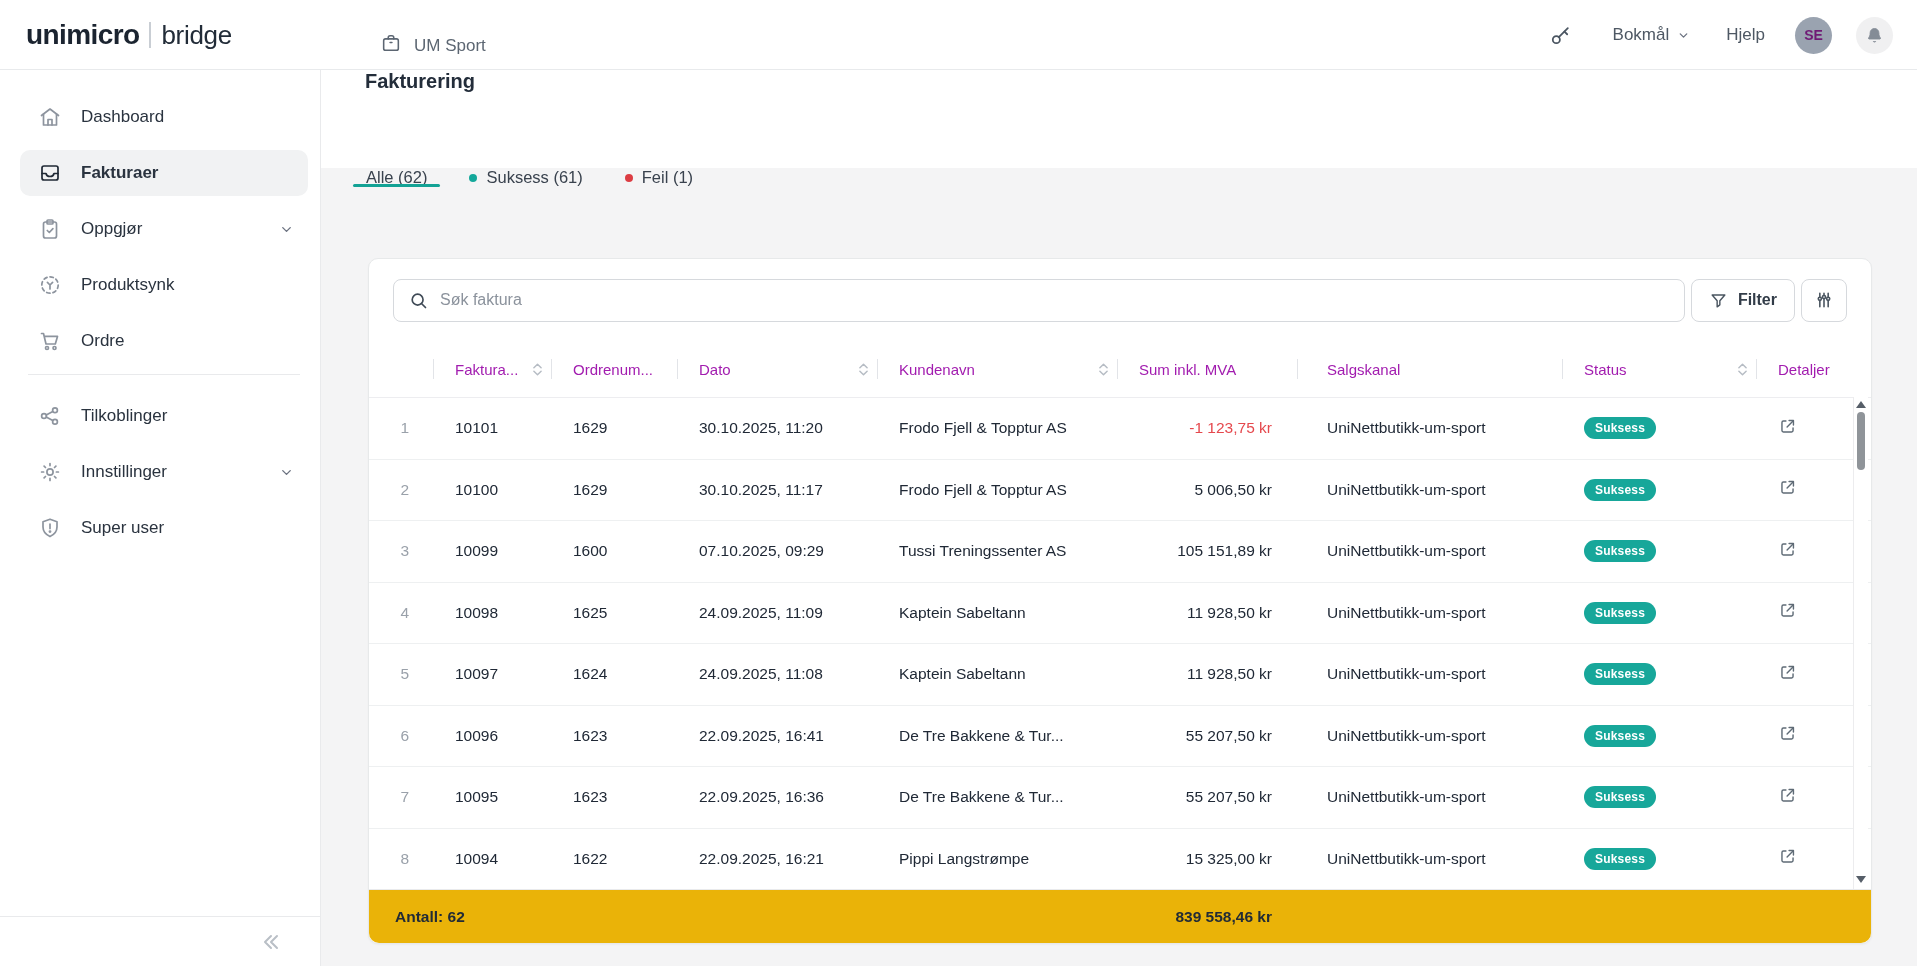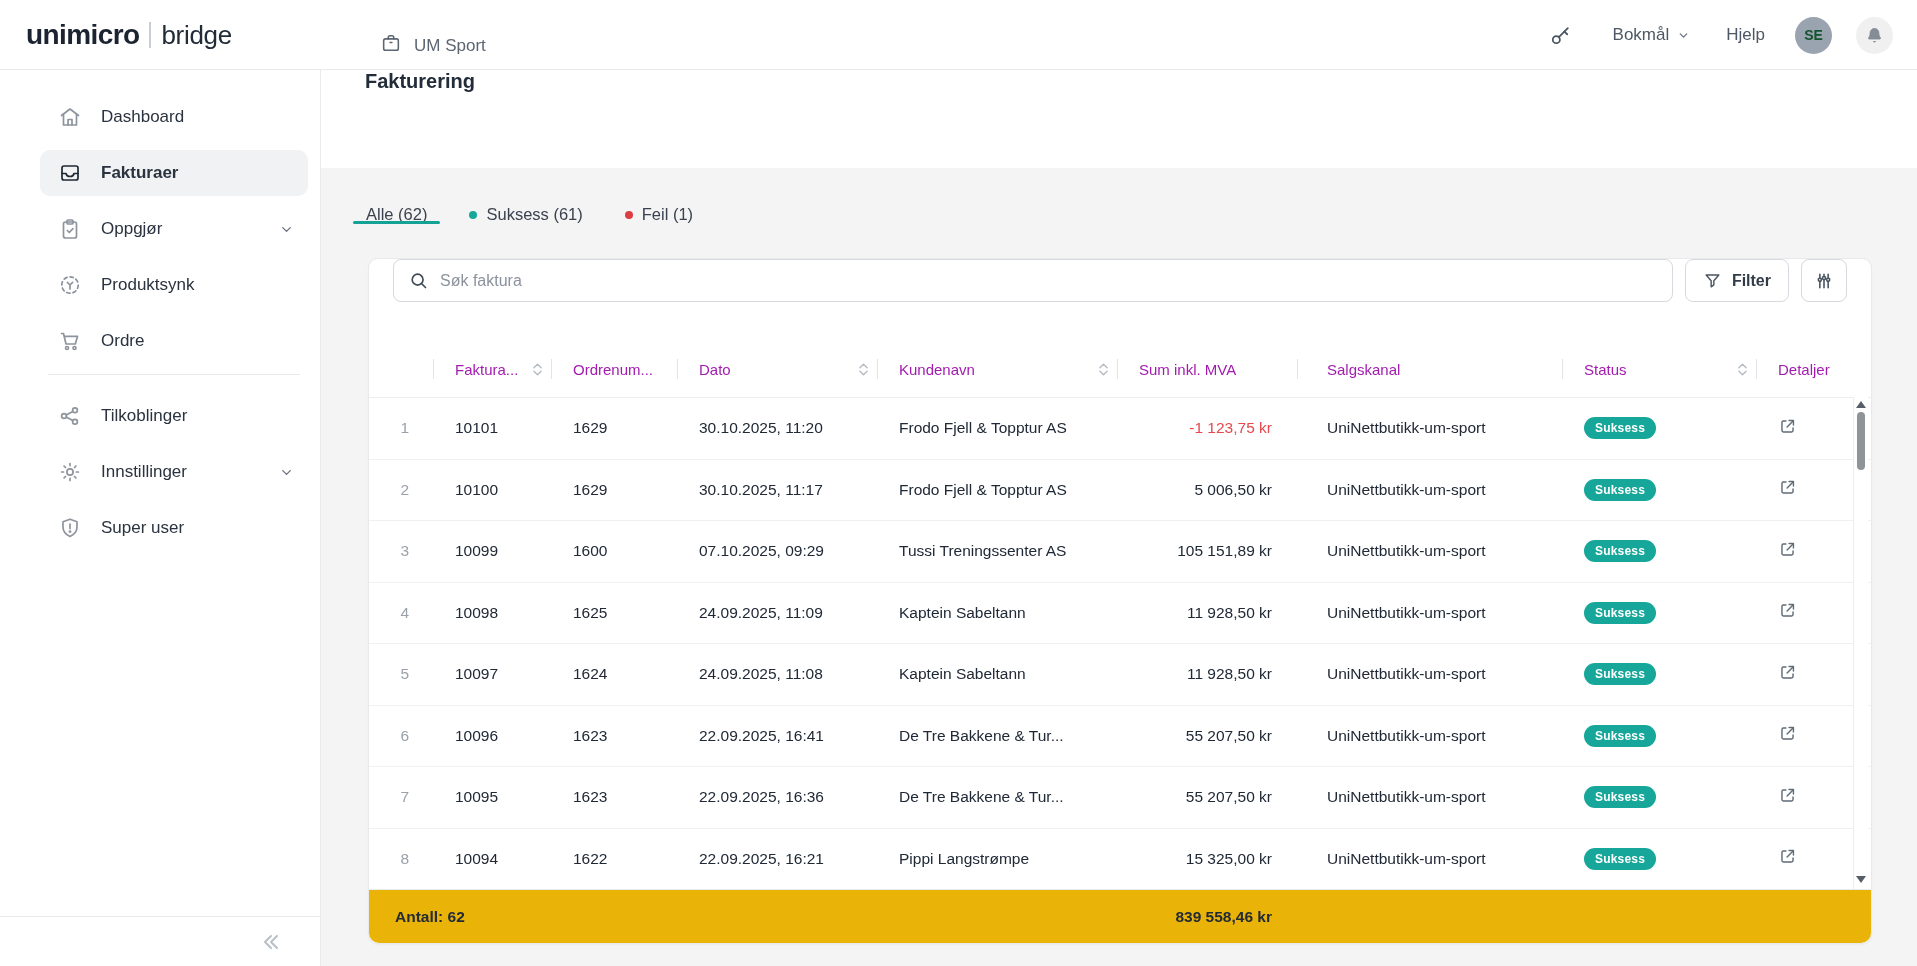--- a/index.html
+++ b/index.html
@@ -12,55 +12,55 @@
   .logo { position:absolute; left:26px; top:0; height:70px; display:flex; align-items:center; }
   .logo .brand { font-size:28px; font-weight:700; color:#1b2430; letter-spacing:-0.6px; }
   .logo .ldiv { width:2px; height:26px; background:#c9ced4; margin:0 10px; }
   .logo .product { font-size:26px; font-weight:400; color:#222c38; letter-spacing:-0.3px; }
   .company { position:absolute; left:380px; top:0; height:91px; display:flex; align-items:center; gap:12px;
     color:#5c6672; font-size:17px; }
   .top-right { position:absolute; right:24px; top:0; height:70px; display:flex; align-items:center; }
   .key-btn { margin-right:40px; color:#4a5561; display:flex; }
   .lang { display:flex; align-items:center; gap:8px; color:#4e5864; font-size:17px; margin-right:36px; }
   .help { color:#4e5864; font-size:17px; margin-right:30px; }
-  .avatar { width:37px; height:37px; border-radius:50%; background:#9aa3b0; color:#14532d; font-size:14px;
+  .avatar { width:37px; height:37px; border-radius:50%; background:#9aa3b0; color:#701a75; font-size:14px;
     font-weight:700; display:flex; align-items:center; justify-content:center; margin-right:24px; }
   .bell-btn { width:37px; height:37px; border-radius:50%; background:#f0f0f1; color:#848c96;
     display:flex; align-items:center; justify-content:center; }
 
   
   .sidebar { position:absolute; left:0; top:70px; bottom:0; width:321px; background:#fff;
     border-right:1px solid #e9eaec; z-index:20; }
-  .nav { padding:24px 12px 0 8px;margin-left:32px; }
+  .nav { padding:24px 12px 0 20px; }
   .side-item { height:46px; margin-bottom:10px; border-radius:10px; display:flex; align-items:center;
     padding:0 14px 0 18px; gap:19px; font-size:17px; color:#2a333f; cursor:pointer; }
   .side-item .ic { width:24px; height:24px; color:#8d949e; display:flex; flex:none; }
   .side-item .lbl { flex:1; }
   .side-item .chev { color:#6b7280; display:flex; }
   .side-item.active { background:#f1f2f3; font-weight:700; }
   .side-item.active .ic { color:#1f2834; }
   .side-divider { border:none; border-top:1px solid #e9eaec; margin:8px 8px 18px 8px; }
   .collapse-bar { position:absolute; left:0; right:0; bottom:0; height:50px; border-top:1px solid #e9eaec;
     display:flex; align-items:center; justify-content:flex-end; padding-right:38px; color:#b9bfc6; }
 
   
   .main { position:absolute; left:321px; top:70px; right:0; bottom:0; background:#f4f4f5; }
   .title-band { height:98px; background:#fff; display:flex; align-items:flex-start; padding-left:44px; }
   .page-title { font-size:20px; font-weight:600; color:#232d3a; }
-  .tabs { height:56px; display:flex; align-items:flex-end; padding-left:32px; }
+  .tabs { height:56px; display:flex; align-items:flex-start; padding-left:32px; }
   .tab { display:flex; align-items:center; gap:9px; padding:0 13px; margin-right:16px; font-size:16.5px;
     color:#39424e; position:relative; cursor:pointer; }
   .tab.active::after { content:''; position:absolute; left:0; right:0; bottom:0; height:3px;
     background:#13a295; border-radius:2px; }
   .dot { width:8px; height:8px; border-radius:50%; flex:none; }
 
   
   .card { position:absolute; left:47px; top:188px; width:1504px; height:686px; background:#fff;
     border:1px solid #e7e9ea; border-radius:10px; box-shadow:0 1px 2px rgba(20,30,40,.04); }
-  .toolbar { height:82px; display:flex; align-items:flex-start; padding:0 24px; gap:12px; }
+  .toolbar { height:82px; display:flex; align-items:center; padding:0 24px; gap:6px; }
   .searchbox { flex:1; height:43px; border:1px solid #d6d9dd; border-radius:8px; display:flex;
     align-items:center; padding:0 14px; gap:11px; color:#3f4a56; }
   .searchbox input { border:none; outline:none; flex:1; font-size:16px; color:#222b36;
     font-family:"Liberation Sans", sans-serif; background:transparent; }
   .searchbox input::placeholder { color:#8b929c; }
   .btn { height:43px; border:1px solid #d6d9dd; border-radius:8px; background:#fff; display:flex;
     align-items:center; gap:10px; padding:0 17px; font-size:16px; color:#323c48; cursor:pointer;font-weight:bold; }
   .icon-btn { width:46px; justify-content:center; padding:0; color:#4a5560; }
 
   .tgrid { display:grid; grid-template-columns:64px 118px 126px 200px 240px 180px 265px 194px 1fr;

